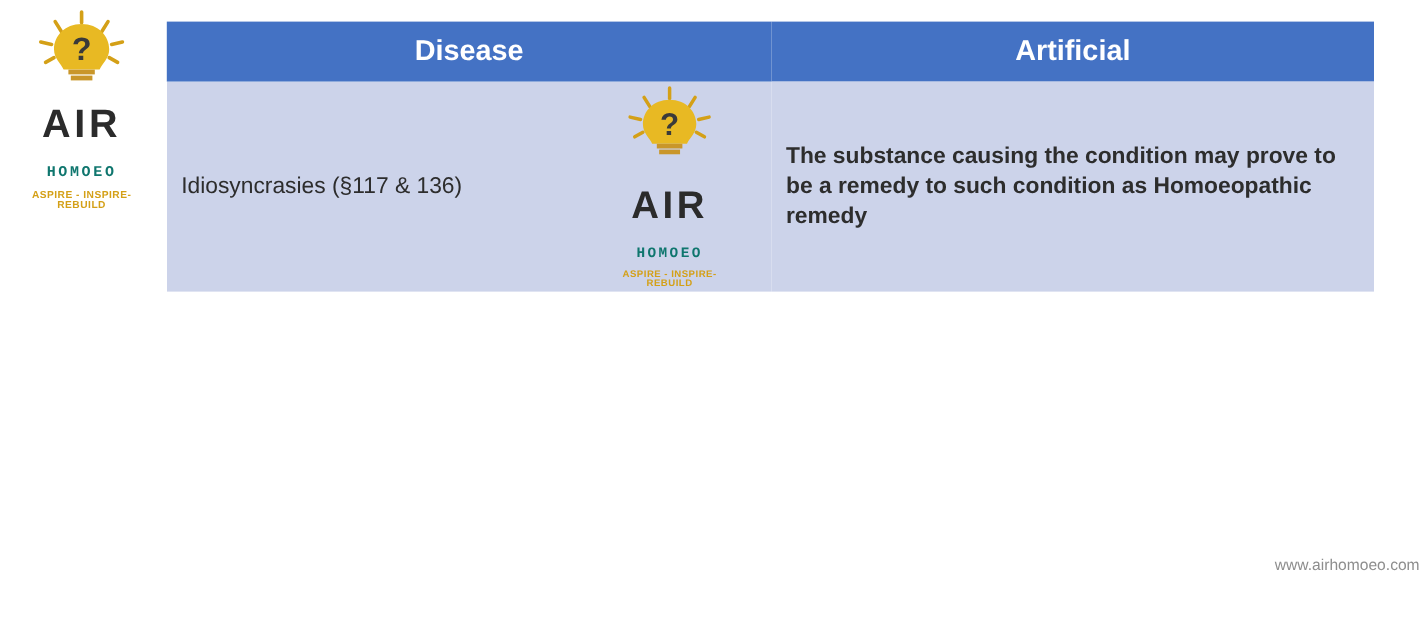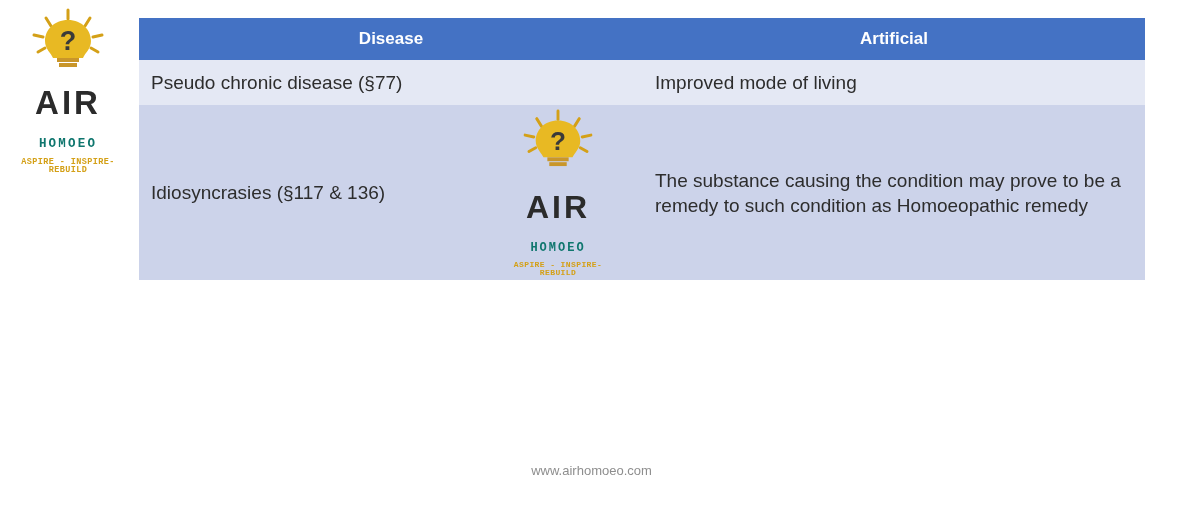--- a/index.html
+++ b/index.html
@@ -43,21 +43,21 @@
   .logo-homoeo {
     font-family: Liberation Mono, monospace;
     font-weight: bold;
     font-size: 12.5px;
     letter-spacing: 2.2px;
     color: #0f766e;
     line-height: 1;
     margin-top: 19px;
   }
   .logo-tag {
-    font-family: Liberation Mono, monospace;
+    font-family: Liberation Sans, sans-serif;
     font-weight: bold;
     font-size: 8.5px;
     letter-spacing: 0.4px;
     color: #d4a017;
     line-height: 1;
     margin-top: 7px;
   }
 
   
   .table-wrap {
@@ -72,21 +72,21 @@
     table-layout: fixed;
   }
   table.disease-table col.c1 { width: 504px; }
   table.disease-table col.c2 { width: 502px; }
 
   table.disease-table th {
     background: #4472c4;
     color: #ffffff;
     font-family: "Liberation Sans", sans-serif;
     font-weight: bold;
-    font-size: 17px;
+    font-size: 24px;
     text-align: center;
     padding: 11px 8px;
     border: none;
   }
   table.disease-table td {
     font-family: "Liberation Sans", sans-serif;
     font-size: 19px;
     color: #2d2d2d;
     padding: 10px 12px 10px 12px;
     border: none;
@@ -113,21 +113,21 @@
   .cell-watermark .logo-tag { font-size: 8px; }
 
   tr.tall td { height: 155px; }
 
   
   .footer {
     position: absolute;
     left: 0;
     right: 0;
     top: 463px;
-    text-align: center;
+    text-align: right;
     font-family: "Liberation Sans", sans-serif;
     font-size: 13px;
     color: #8e8e8e;
   }
 </style>
 </head>
 <body>
 
 <div class="logo-block">
   <div class="logo-bulb">
@@ -158,24 +158,20 @@
         <col class="c1">
         <col class="c2">
       </colgroup>
     <thead>
       <tr>
         <th>Disease</th>
         <th>Artificial</th>
       </tr>
     </thead>
     <tbody>
-      <tr class="band-b">
-        <td class="cell-disease">Pseudo chronic disease (§77)</td>
-        <td>Improved mode of living</td>
-      </tr>
       <tr class="band-a tall">
         <td class="cell-disease">
           <span>Idiosyncrasies (§117 &amp; 136)</span>
           <span class="cell-watermark">
             <span>
               <svg width="118" height="60" viewBox="0 0 120 62" xmlns="http://www.w3.org/2000/svg">
                 <g stroke="#d4a017" stroke-width="3" stroke-linecap="round">
                   <line x1="60" y1="2" x2="60" y2="11"></line>
                   <line x1="38" y1="10" x2="43" y2="18"></line>
                   <line x1="82" y1="10" x2="77" y2="18"></line>
@@ -188,19 +184,19 @@
                 <rect x="49" y="50" width="22" height="4" fill="#c9962a"></rect>
                 <rect x="51" y="55" width="18" height="4" fill="#c9962a"></rect>
                 <text x="60" y="42" text-anchor="middle" font-family="Liberation Sans, sans-serif" font-size="27" font-weight="bold" fill="#3a3a3a">?</text>
               </svg>
             </span>
             <span class="logo-air" style="display:block">AIR</span>
             <span class="logo-homoeo" style="display:block">HOMOEO</span>
             <span class="logo-tag" style="display:block">ASPIRE - INSPIRE- REBUILD</span>
           </span>
         </td>
-        <td style="vertical-align:middle; ">The substance causing the condition may prove to be a remedy to such condition as Homoeopathic remedy</td>
+        <td style="vertical-align:middle; font-weight:bold;">The substance causing the condition may prove to be a remedy to such condition as Homoeopathic remedy</td>
       </tr>
     </tbody>
   </table>
 </div>
 
 <div class="footer">www.airhomoeo.com</div>
 
 </body></html>

